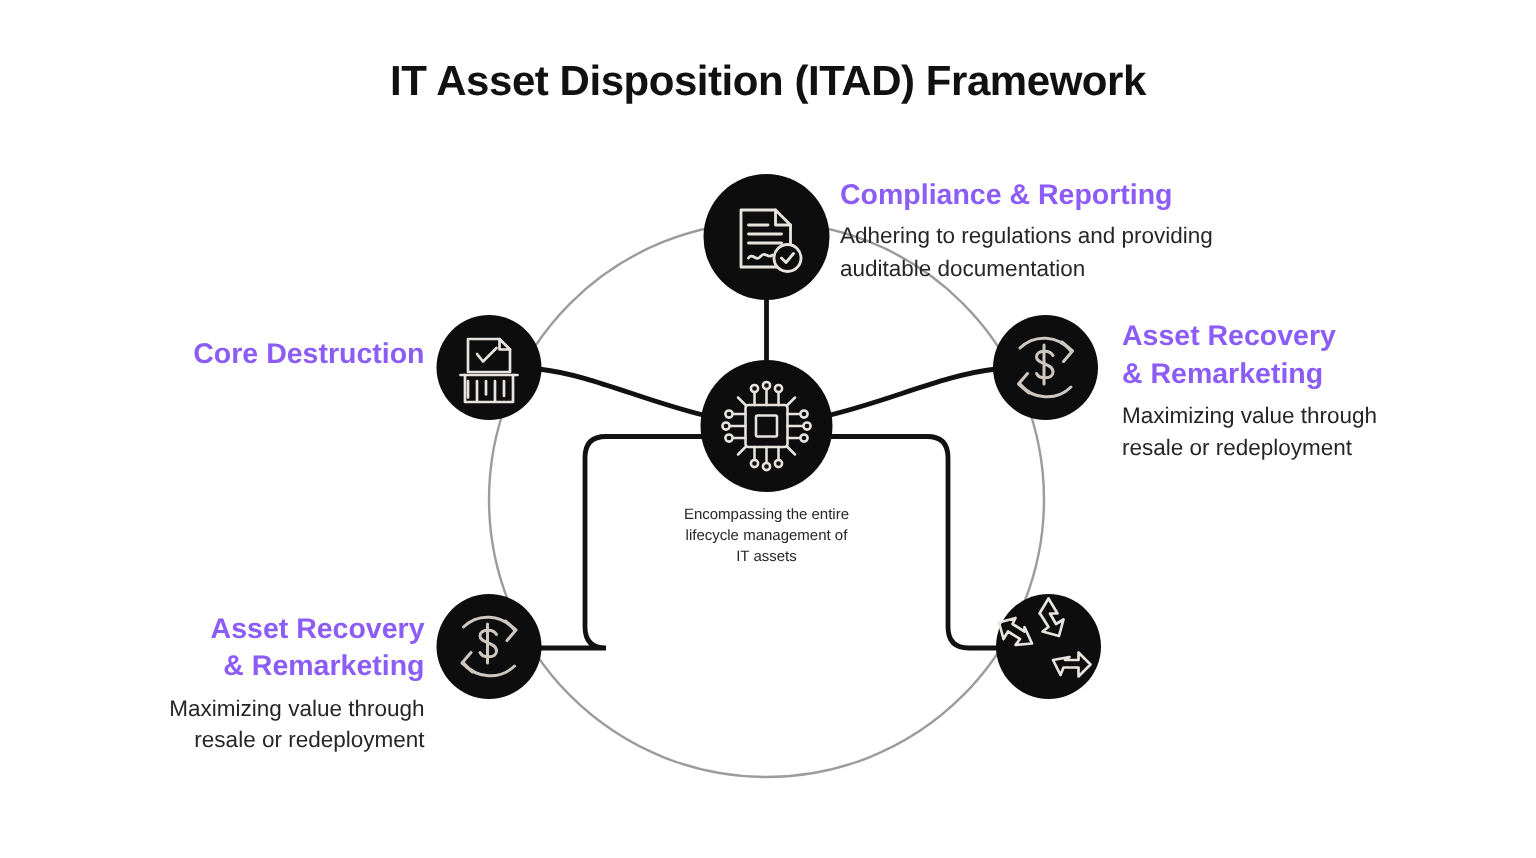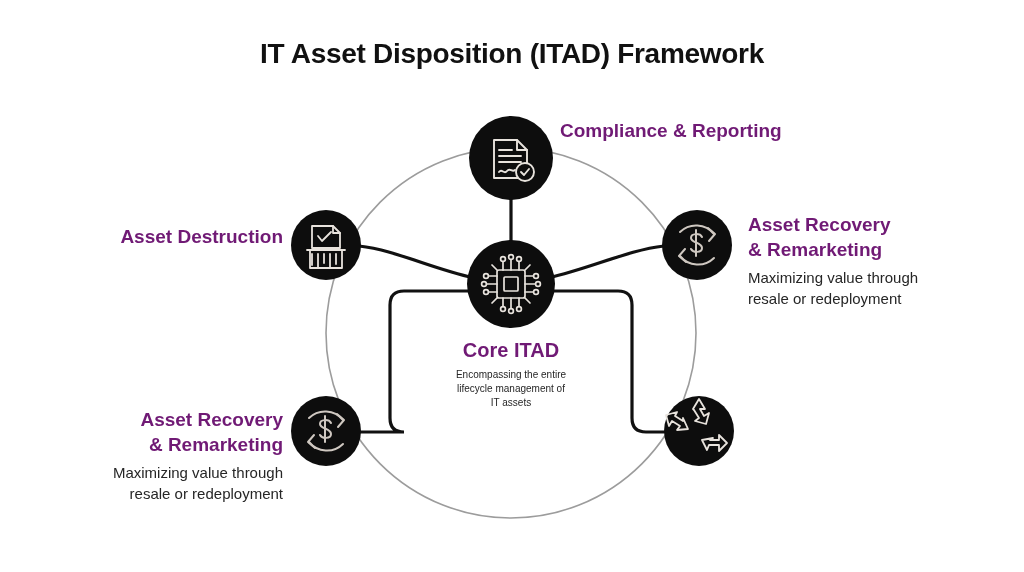--- a/index.html
+++ b/index.html
@@ -40,21 +40,21 @@
   }
 
   
   .label-block {
     position: absolute;
   }
   .label-title {
     font-size: 19px;
     font-weight: 700;
     line-height: 1.33;
-    color: #701a75;
+    color: #8b5cf6;
     margin: 0 0 4px 0;
     white-space: pre-line;
   }
   .label-desc {
     font-size: 15px;
     font-weight: 400;
     line-height: 1.42;
     color: #262626;
     margin: 0;
     white-space: pre-line;
@@ -206,41 +206,42 @@
       <path d="M 525 270 L 530 265"></path>
       <path d="M 497 298 L 492 303"></path>
       <path d="M 525 298 L 530 303"></path>
     </g>
   </g>
 
 </svg>
 
 <div class="label-block align-left" id="block-compliance">
   <div class="label-title">Compliance &amp; Reporting</div>
+  <div class="label-desc">Adhering to regulations and providing
+auditable documentation</div>
 </div>
 
 <div class="label-block align-left" id="block-asset-right">
   <div class="label-title">Asset Recovery
 &amp; Remarketing</div>
   <div class="label-desc">Maximizing value through
 resale or redeployment</div>
 </div>
 
 <div class="label-block align-left" id="block-erecycling">
 </div>
 
 <div class="label-block align-right" id="block-data-destruction">
-  <div class="label-title">Asset Destruction</div>
+  <div class="label-title">Core Destruction</div>
 </div>
 
 <div class="label-block align-right" id="block-asset-left">
   <div class="label-title">Asset Recovery
 &amp; Remarketing</div>
   <div class="label-desc">Maximizing value through
 resale or redeployment</div>
 </div>
 
 <div class="label-block align-center" id="block-core">
-  <div class="label-title">Core ITAD</div>
   <div class="label-desc">Encompassing the entire
 lifecycle management of
 IT assets</div>
 </div>
 
 </body></html>

